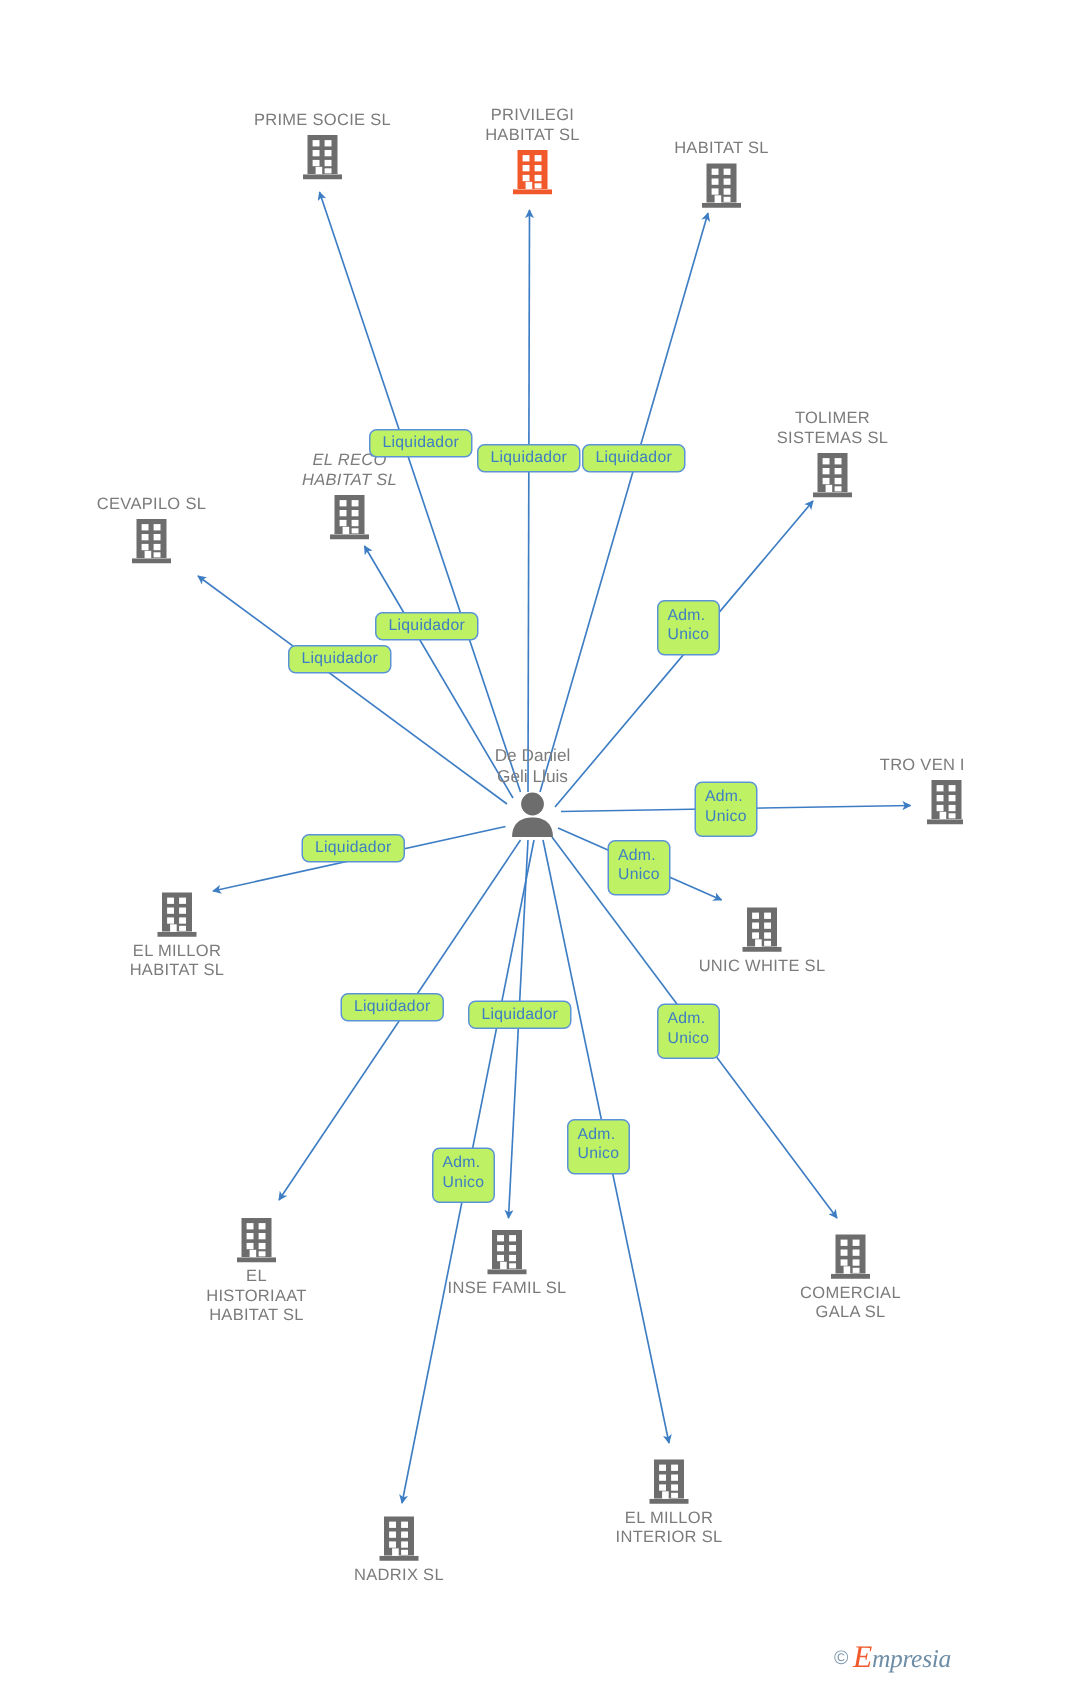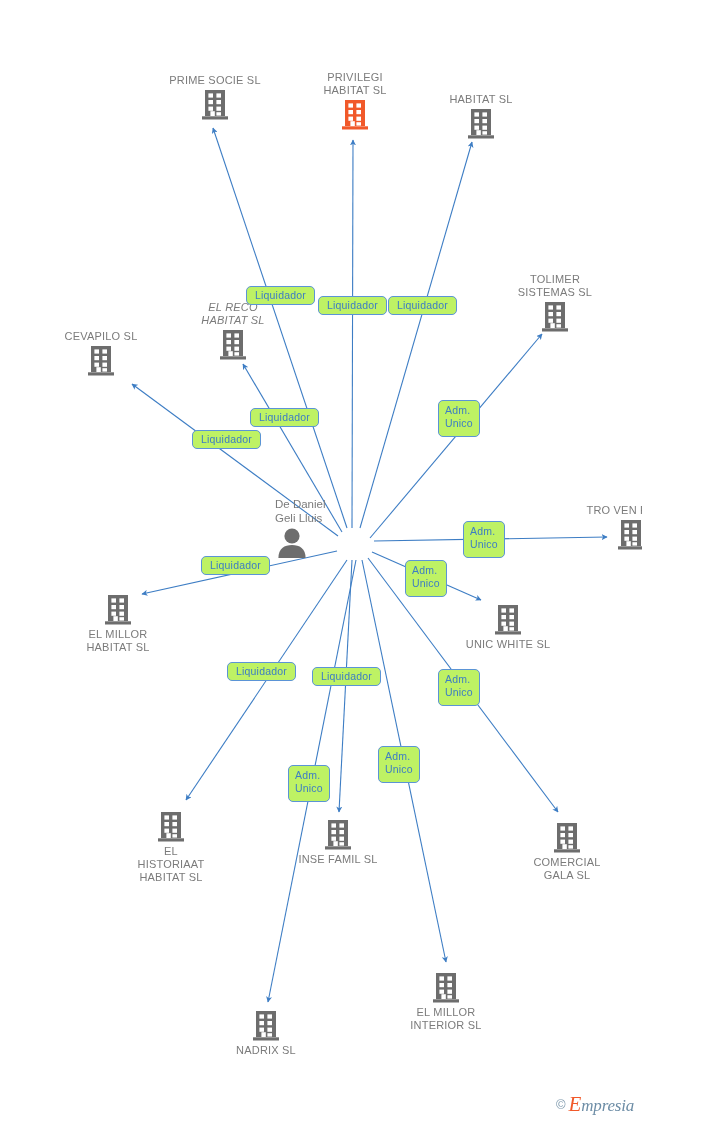--- a/index.html
+++ b/index.html
@@ -44,20 +44,21 @@
     letter-spacing: 0.2px;
     white-space: pre-line;
   }
   .node.label-above .label { margin-bottom: 2px; }
   .node.label-below .label { margin-top: 2px; }
 
   .person-node {
     position: absolute;
     width: 160px;
     margin-left: -80px;
+    text-align: center;
     z-index: 4;
   }
   .person-node .label {
     display: block;
     font-size: 11.5px;
     line-height: 14px;
     color: #7b7b7b;
     white-space: pre-line;
     margin-bottom: 2px;
   }

